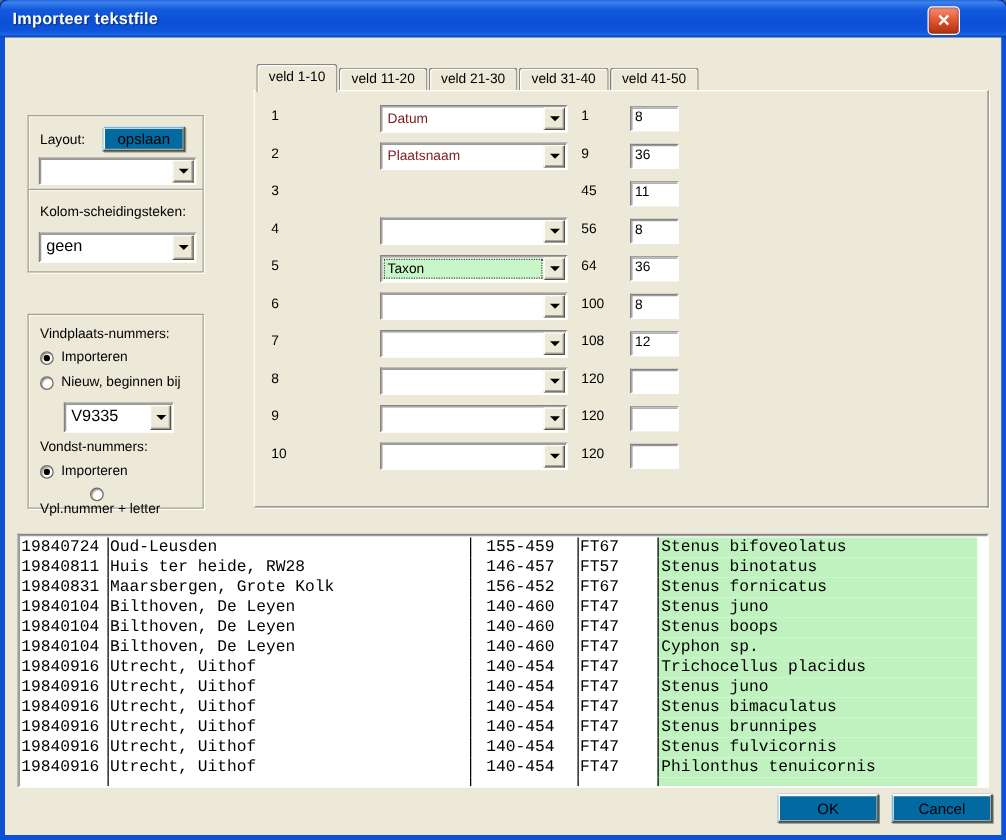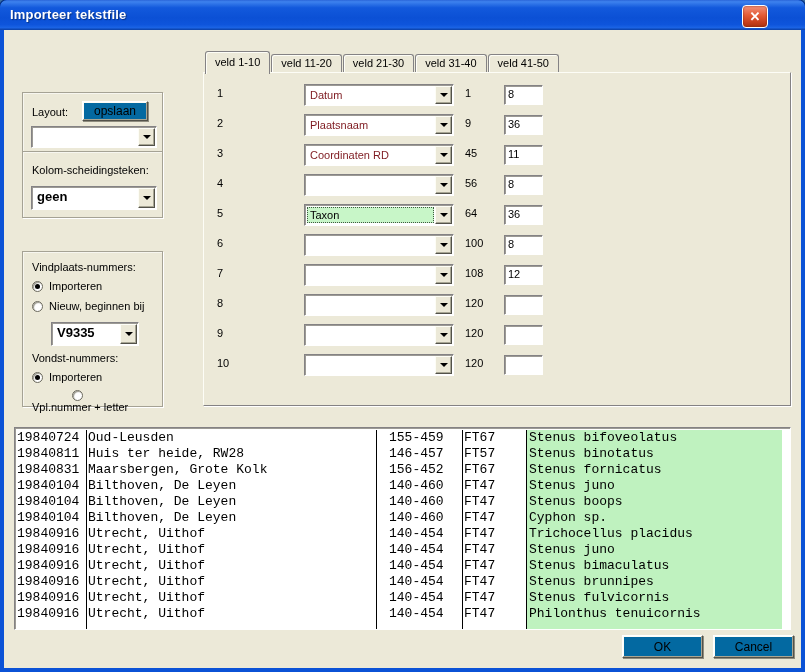--- a/index.html
+++ b/index.html
@@ -63,21 +63,21 @@
 
   .combo { position:absolute; height:22px; background:#fff;
     border:1px solid; border-color:#848284 #ffffff #ffffff #848284;
     box-shadow:inset 1px 1px 0 #9c9a94;
   }
   .combo-field {
     position:absolute; left:2px; top:2px; right:19px; bottom:2px;
     font-size:11px; line-height:16px; padding-left:3px;
     color:#7e1a20; overflow:hidden; white-space:nowrap; background:#fff;
   }
-  .combo-field.boldval { font-size:13px; font-weight:bold; color:#000; line-height:15px; }
+  .combo-field.boldval { font-size:13px; font-weight:normal; color:#000; line-height:15px; }
   .combo-field.highlight {
     background:#C8F6C8; color:#000;
     outline:1px dotted #3f5a3f; outline-offset:-1px;
   }
   .combo-arrow {
     position:absolute; right:1px; top:1px; bottom:1px; width:17px;
     background:#ECE9D8;
     border:1px solid; border-color:#fdfdf6 #53524a #53524a #fdfdf6;
     box-shadow:inset -1px -1px 0 #a8a694;
     display:flex; align-items:center; justify-content:center;
@@ -230,26 +230,20 @@
         <span class="frow-index" style="top: 44px;">2</span>
         <div class="combo" style="left: 100px; top: 41px; width: 150px;">
           <div class="combo-field">Plaatsnaam</div>
           <div class="combo-arrow">
             <span class="arrow-glyph"></span>
           </div>
         </div>
         <span class="frow-pos" style="top: 44px;">9</span>
         <div class="width-box sunken" style="top: 42px;">36</div>
         <span class="frow-index" style="top: 74px;">3</span>
-        <div class="combo" style="left: 100px; top: 71px; width: 150px;">
-          <div class="combo-field">Coordinaten RD</div>
-          <div class="combo-arrow">
-            <span class="arrow-glyph"></span>
-          </div>
-        </div>
         <span class="frow-pos" style="top: 74px;">45</span>
         <div class="width-box sunken" style="top: 72px;">11</div>
         <span class="frow-index" style="top: 104px;">4</span>
         <div class="combo" style="left: 100px; top: 101px; width: 150px;">
           <div class="combo-field"></div>
           <div class="combo-arrow">
             <span class="arrow-glyph"></span>
           </div>
         </div>
         <span class="frow-pos" style="top: 104px;">56</span>

